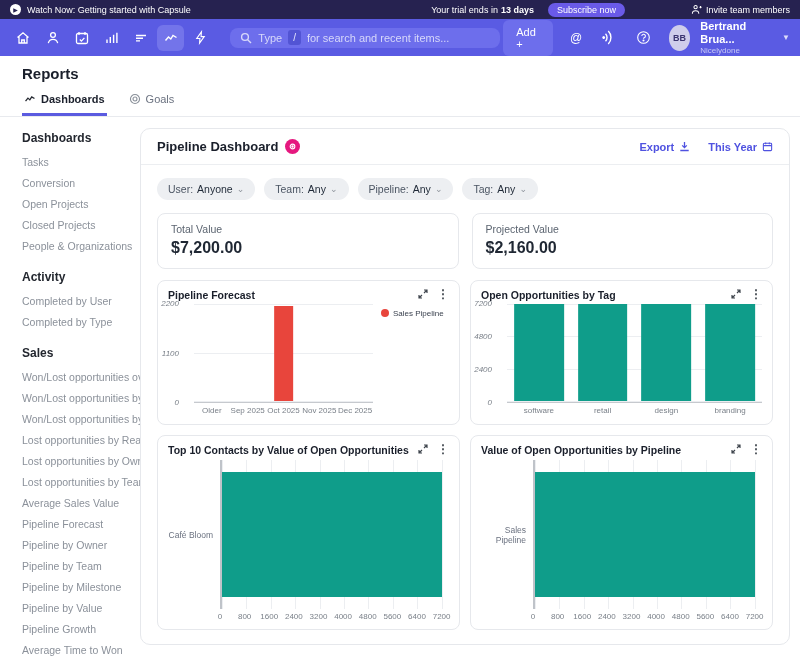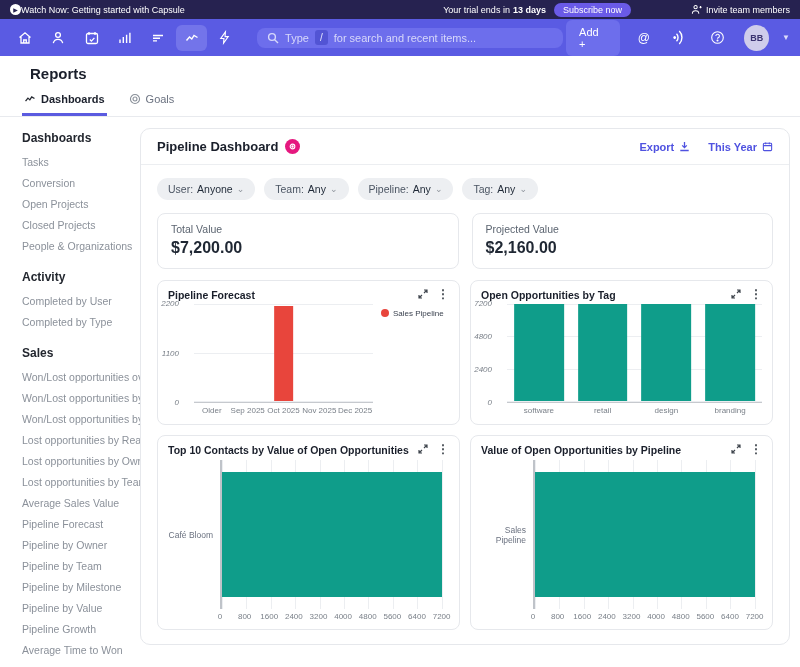--- a/index.html
+++ b/index.html
@@ -1,20 +1,20 @@
 <!DOCTYPE html>
 <html><head>
 <meta charset="utf-8">
 <style>
   * { margin:0; padding:0; box-sizing:border-box; }
   html,body { width:800px; height:667px; overflow:hidden; }
   body { font-family:"Liberation Sans",sans-serif; background:#f6f6f4; color:#1a1f2b; }
 
   
-  .banner { height:19px; background:#262250; color:#fff; display:flex; align-items:center; padding:8px 10px; font-size:9px; }
+  .banner { height:19px; background:#262250; color:#fff; display:flex; align-items:center; padding:8px 10px; font-size:9px; gap:6px; }
   .play-ico { width:11px; height:11px; border-radius:50%; background:#fff; color:#262250; font-size:6px; display:flex; align-items:center; justify-content:center; }
   .banner .spacer { flex:1; }
   .trial-bold { font-weight:bold; margin-left:3px; }
   .subscribe { background:#6a5ae8; border-radius:9px; padding:2px 9px; font-size:9px; color:#fff; margin-left:8px; cursor:pointer; }
   .invite { display:flex; align-items:center; gap:4px; margin-left:60px; }
 
   
   .navbar { height:37px; background:#5a5be3; display:flex; align-items:center; padding:0 10px; gap:3px; }
   .nav-item { width:32px; height:26px; display:flex; align-items:center; justify-content:center; border-radius:6px; color:#fff; cursor:pointer; }
   .nav-item.active { background:#7374ea; }
@@ -24,21 +24,21 @@
   .add-btn { margin-left:auto; background:#6d6eec; color:#fff; font-size:11px; border-radius:6px; padding:6px 13px; cursor:pointer; }
   .nav-mini { width:26px; height:26px; display:flex; align-items:center; justify-content:center; color:#fff; margin-left:9px; cursor:pointer; font-size:12px; }
   .avatar { width:26px; height:26px; border-radius:50%; background:#cfcdeb; color:#3a3370; font-size:9px; font-weight:bold; display:flex; align-items:center; justify-content:center; margin-left:12px; }
   .user-txt { margin-left:7px; line-height:1.15; cursor:pointer; }
   .user-name { color:#fff; font-size:11px; font-weight:bold; }
   .user-org { color:#c8c9f6; font-size:8px; }
   .user-caret { color:#dcdcfa; font-size:8px; margin-left:10px; cursor:pointer; }
 
   
   .content { background:#fff; padding-bottom:4px; }
-  .page-head { padding:9px 16px 0;margin-left:14px; }
+  .page-head { padding:9px 22px 0; }
   h1 { font-size:15px; font-weight:bold; }
   .tabs { display:flex; gap:20px; padding:0 22px; border-bottom:1px solid #e8eaee; margin-top:9px; }
   .tab { font-size:11px; color:#6b7280; padding:2px 2px 8px; display:flex; gap:5px; align-items:center; cursor:pointer; border-bottom:3px solid transparent; }
   .tab.active { color:#1a1f2b; font-weight:bold; border-bottom-color:#5b5be0; }
   .tab svg { display:block; }
 
   
   .layout { display:flex; align-items:flex-start; }
   .sidebar { width:140px; padding:12px 6px 10px 22px; }
   .side-title { font-size:12px; font-weight:bold; color:#23272f; margin:14px 0 6px; }
@@ -176,20 +176,24 @@
       </svg>
   </div>
   <div class="nav-mini">
     <svg width="15" height="15" viewBox="0 0 15 15" fill="none" stroke="#fff" stroke-width="1.1">
         <circle cx="7.5" cy="7.5" r="5.8"></circle>
         <path d="M5.8 6a1.8 1.8 0 1 1 2.4 1.8c-.5.2-.7.5-.7 1"></path>
         <circle cx="7.5" cy="10.5" r=".5" fill="#fff"></circle>
       </svg>
   </div>
   <div class="avatar">BB</div>
+  <div class="user-txt">
+    <div class="user-name">Bertrand Brua...</div>
+    <div class="user-org">Nicelydone</div>
+  </div>
   <div class="user-caret">▼</div>
 </div>
 
 <div class="content">
   <div class="page-head">
     <h1>Reports</h1>
   </div>
   <div class="tabs">
     <div class="tab active">
       <svg width="12" height="12" viewBox="0 0 14 14" fill="none" stroke="#23272f" stroke-width="1.5">

